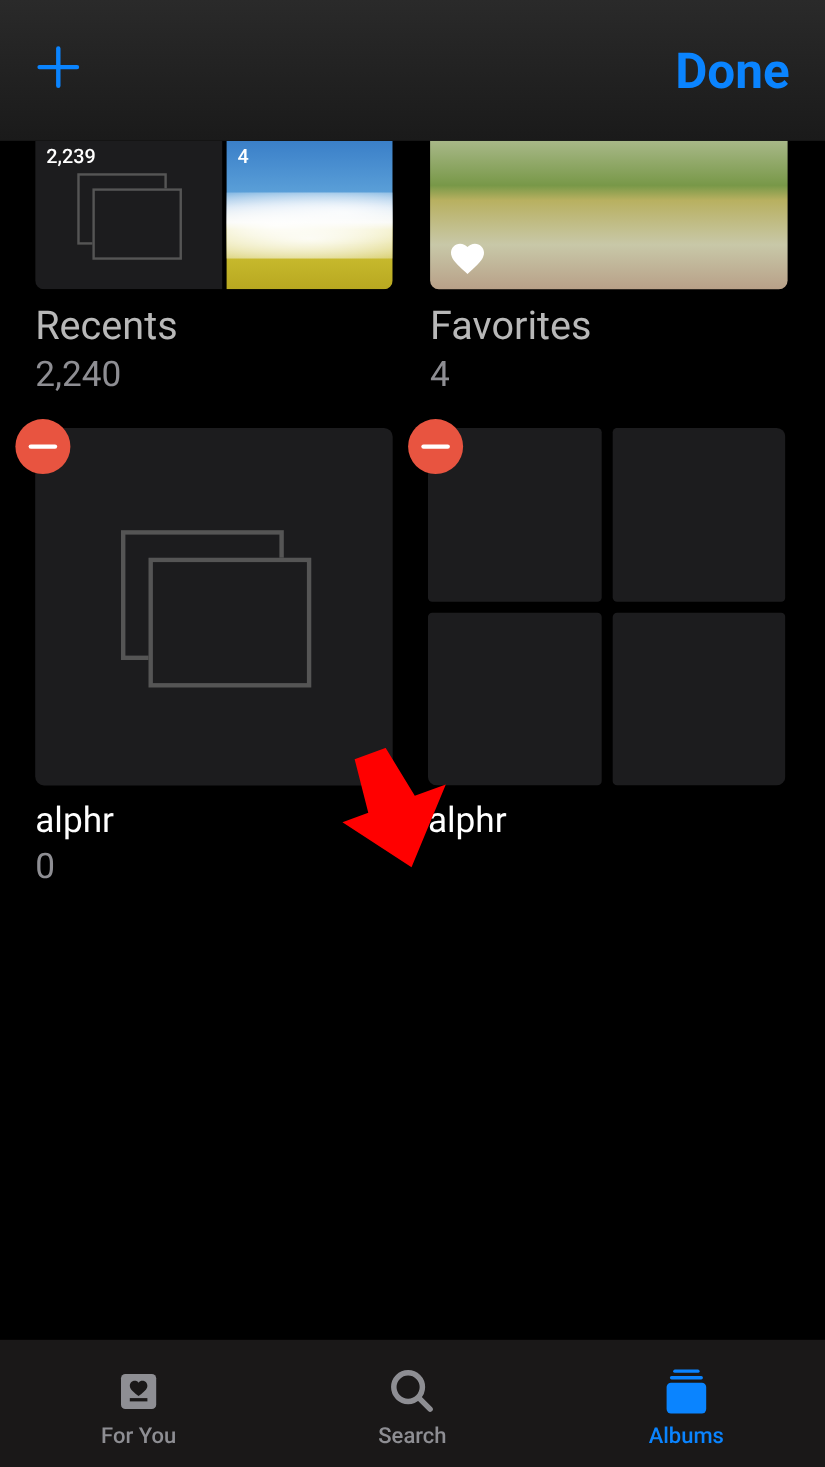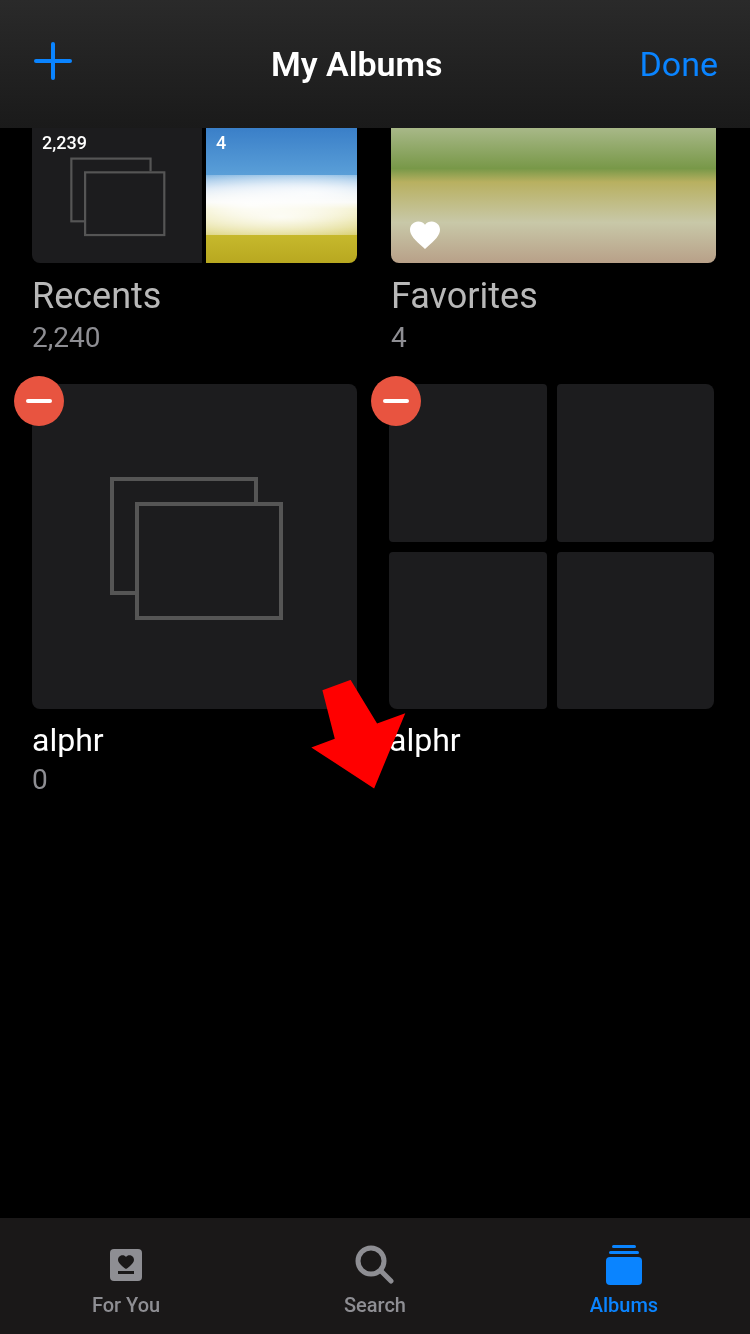--- a/index.html
+++ b/index.html
@@ -29,22 +29,22 @@
       font-size: 52px;
       font-weight: 300;
     }
     .header-title {
       font-size: 34px;
       font-weight: 600;
       color: #fff;
     }
     .done-button {
       color: #0a84ff;
-      font-size: 34px;
-      font-weight: 400;
+      font-size: 45px;
+      font-weight: 700;
     }
     .content {
       height: calc(100% - 128px - 116px);
       overflow: hidden;
       padding: 0 32px;
     }
     .albums-grid {
       display: grid;
       grid-template-columns: 1fr 1fr 1fr;
       gap: 0 32px;
@@ -153,21 +153,21 @@
       margin-top: 12px;
       font-weight: 400;
     }
     .album-label-white {
       font-size: 32px;
       color: #fff;
       margin-top: 12px;
       font-weight: 400;
     }
     .album-count {
-      font-size: 28px;
+      font-size: 32px;
       color: #8e8e93;
       margin-top: 4px;
       font-weight: 400;
     }
     .delete-badge {
       position: absolute;
       top: -8px;
       left: -18px;
       width: 50px;
       height: 50px;
@@ -241,21 +241,20 @@
 </head>
 <body>
 
 <div class="header">
   <div class="add-button">
     <svg width="42" height="42" viewBox="0 0 42 42">
       <line x1="21" y1="4" x2="21" y2="38" stroke="#0a84ff" stroke-width="4" stroke-linecap="round"></line>
       <line x1="4" y1="21" x2="38" y2="21" stroke="#0a84ff" stroke-width="4" stroke-linecap="round"></line>
     </svg>
   </div>
-  <div class="header-title">My Albums</div>
   <div class="done-button">Done</div>
 </div>
 
 <div class="content">
 
   <div class="row-top">
     <div class="album-item">
       <div class="album-thumb-partial split-thumb">
         <div class="half" style="background:#1c1c1e;display:flex;align-items:center;justify-content:flex-start;">
           <span class="split-badge" style="left:10px;">2,239</span>

